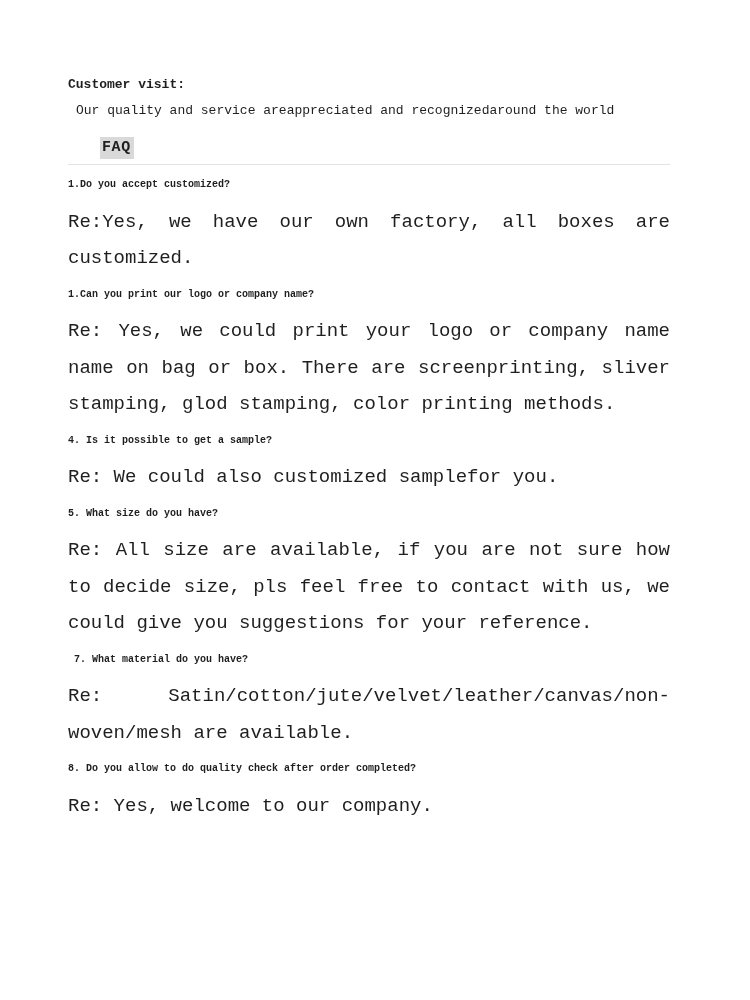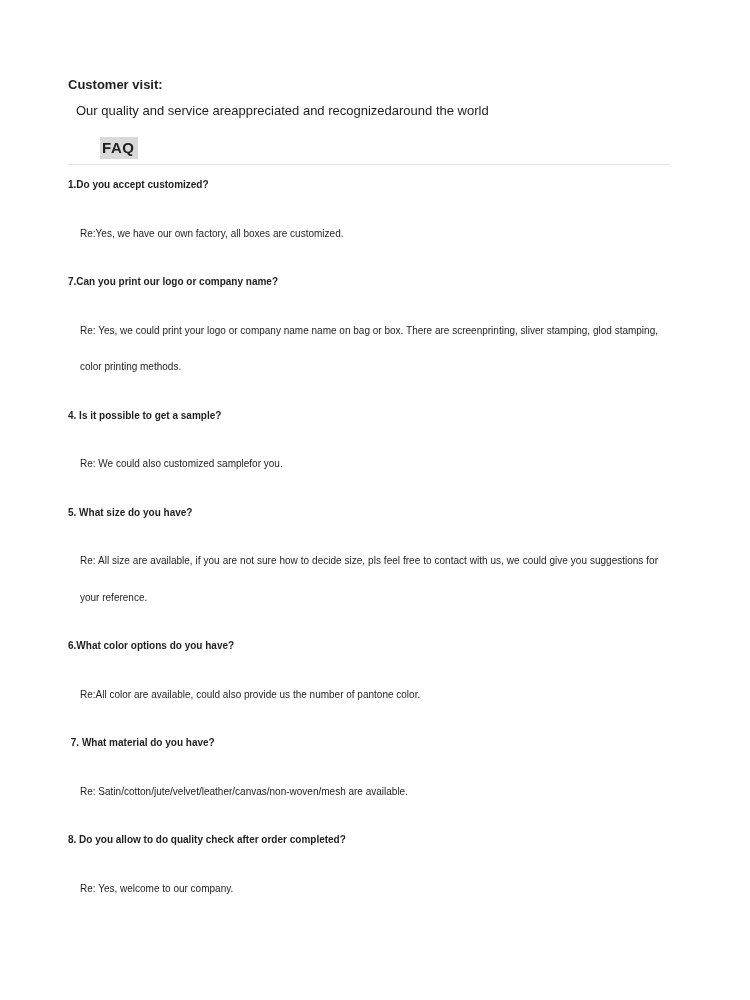--- a/index.html
+++ b/index.html
@@ -18,20 +18,21 @@
     width: 750px;
     height: 1000px;
     overflow: hidden;
     font-family: "Liberation Sans", "DejaVu Sans", sans-serif;
     color: var(--text);
   }
   .page {
     width: 750px;
     height: 1000px;
     padding: 76px 80px 0 68px;
+    font-family: Liberation Mono, monospace;
   }
   .h-title {
     margin: 0;
     font-size: 13px;
     font-weight: 700;
     line-height: 18px;
   }
   .h-sub {
     margin: 8px;
     font-size: 13px;
@@ -62,22 +63,22 @@
   }
   .q {
     margin: 0;
     font-size: 10px;
     font-weight: 700;
     line-height: 36.5px;
     text-align: left;
     white-space: pre-wrap;
   }
   .a {
-    margin: 12px;
-    font-size: 10px;
+    margin: 0;
+    font-size: 19px;
     font-weight: 400;
     line-height: 36.5px;
     text-align: justify;
     white-space: pre-wrap;
   }
 </style>
 </head>
 <body>
 
 <div class="page">
@@ -94,39 +95,35 @@
   <hr class="divider">
 
   <div class="faq-list">
 
     <div class="faq-item">
       <p class="q">1.Do you accept customized?</p>
       <p class="a">Re:Yes, we have our own factory, all boxes are customized.</p>
     </div>
 
     <div class="faq-item">
-      <p class="q">7.Can you print our logo or company name?</p>
+      <p class="q">1.Can you print our logo or company name?</p>
       <p class="a">Re: Yes, we could print your logo or company name name on bag or box. There are screenprinting, sliver stamping, glod stamping, color printing methods.</p>
     </div>
 
 
     <div class="faq-item">
       <p class="q">4. Is it possible to get a sample?</p>
       <p class="a">Re: We could also customized samplefor you.</p>
     </div>
 
     <div class="faq-item">
       <p class="q">5. What size do you have?</p>
       <p class="a">Re: All size are available, if you are not sure how to decide size, pls feel free to contact with us, we could give you suggestions for your reference.</p>
     </div>
 
-    <div class="faq-item">
-      <p class="q">6.What color options do you have?</p>
-      <p class="a">Re:All color are available, could also provide us the number of pantone color.</p>
-    </div>
 
     <div class="faq-item">
       <p class="q">&nbsp;7. What material do you have?</p>
       <p class="a">Re: Satin/cotton/jute/velvet/leather/canvas/non-woven/mesh are available.</p>
     </div>
 
     <div class="faq-item">
       <p class="q">8. Do you allow to do quality check after order completed?</p>
       <p class="a">Re: Yes, welcome to our company.</p>
     </div>

